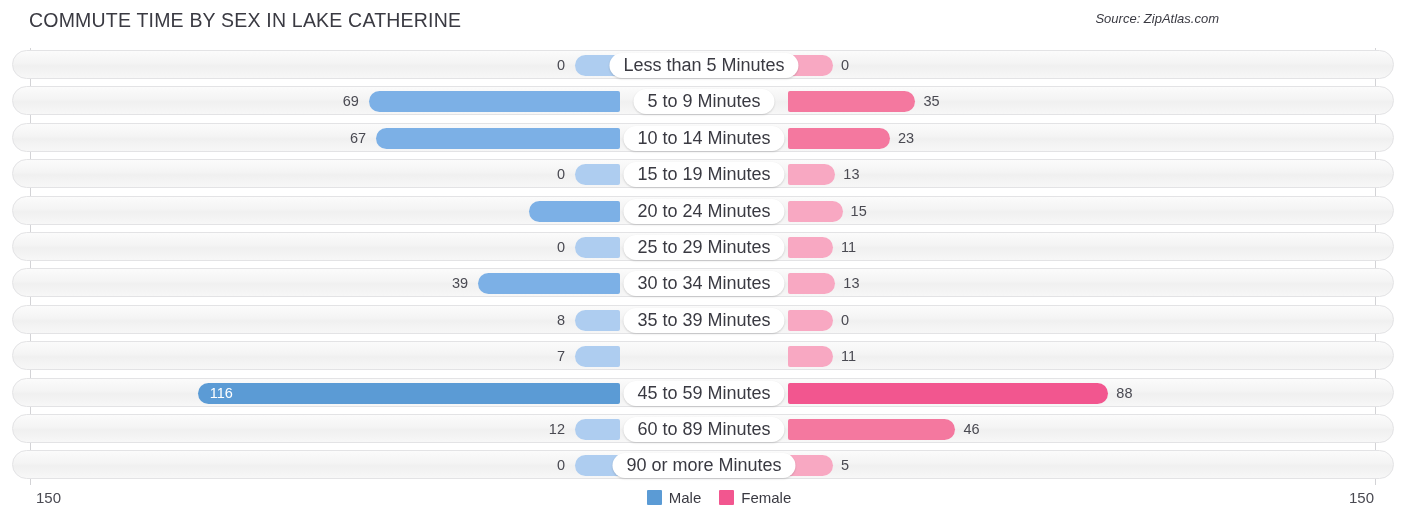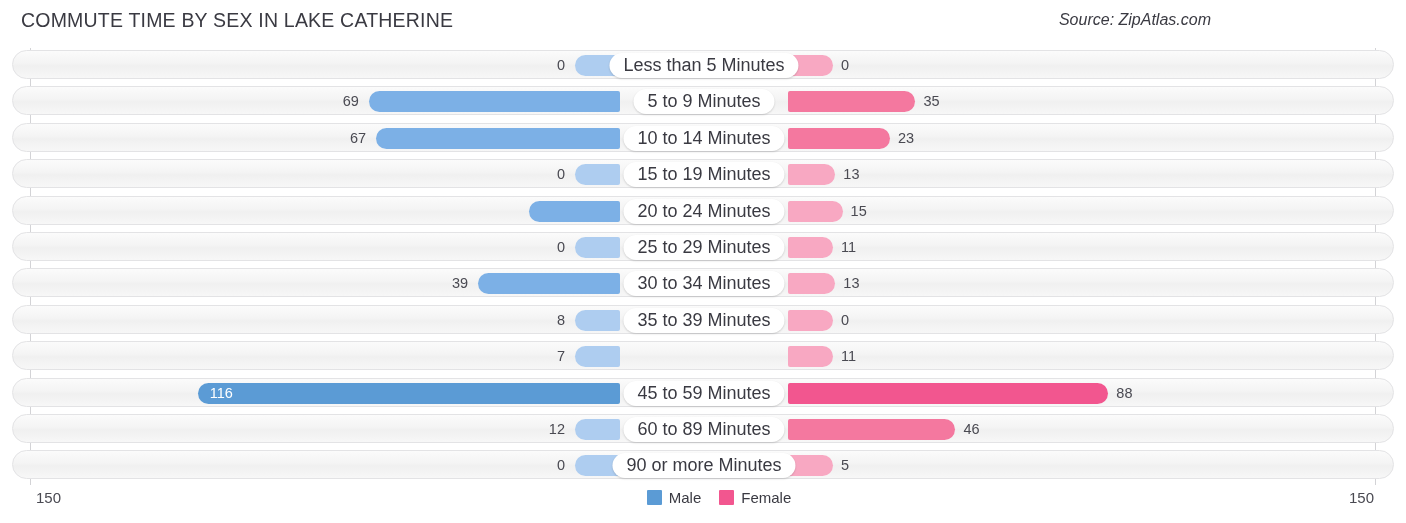--- a/index.html
+++ b/index.html
@@ -19,38 +19,38 @@
     position: relative;
     width: 1406px;
     height: 523px;
     box-sizing: border-box;
   }
 
   
   .header {
     position: absolute;
     top: 0;
-    left: 7px;
+    left: 15px;
     width: 1216px;
     height: 40px;
   }
   .chart-title {
     position: absolute;
     left: 14px;
     top: 9px;
     font-size: 19.5px;
     color: #3a3a42;
     letter-spacing: .2px;
     white-space: nowrap;
   }
   .chart-source {
     position: absolute;
     right: 12px;
     top: 11px;
-    font-size: 16px;
+    font-size: 13px;
     font-style: italic;
     color: #3a3a42;
     white-space: nowrap;
   }
 
   
   .plot {
     position: absolute;
     left: 12px;
     top: 48px;

